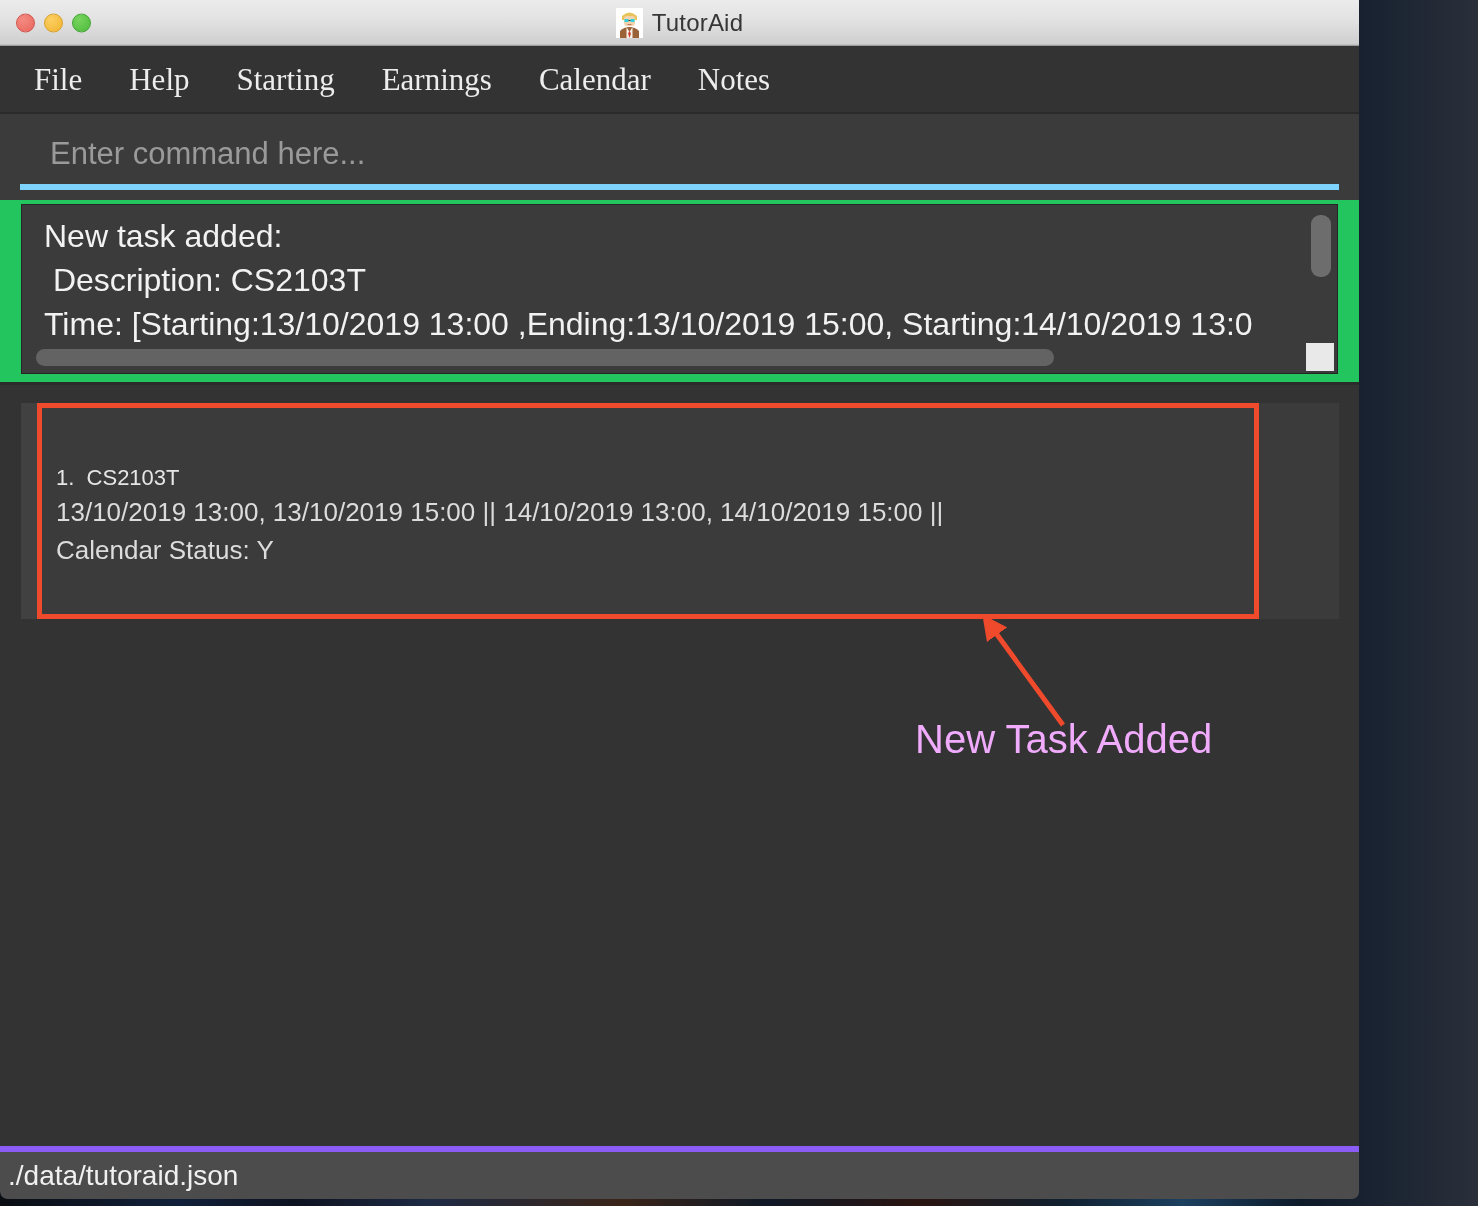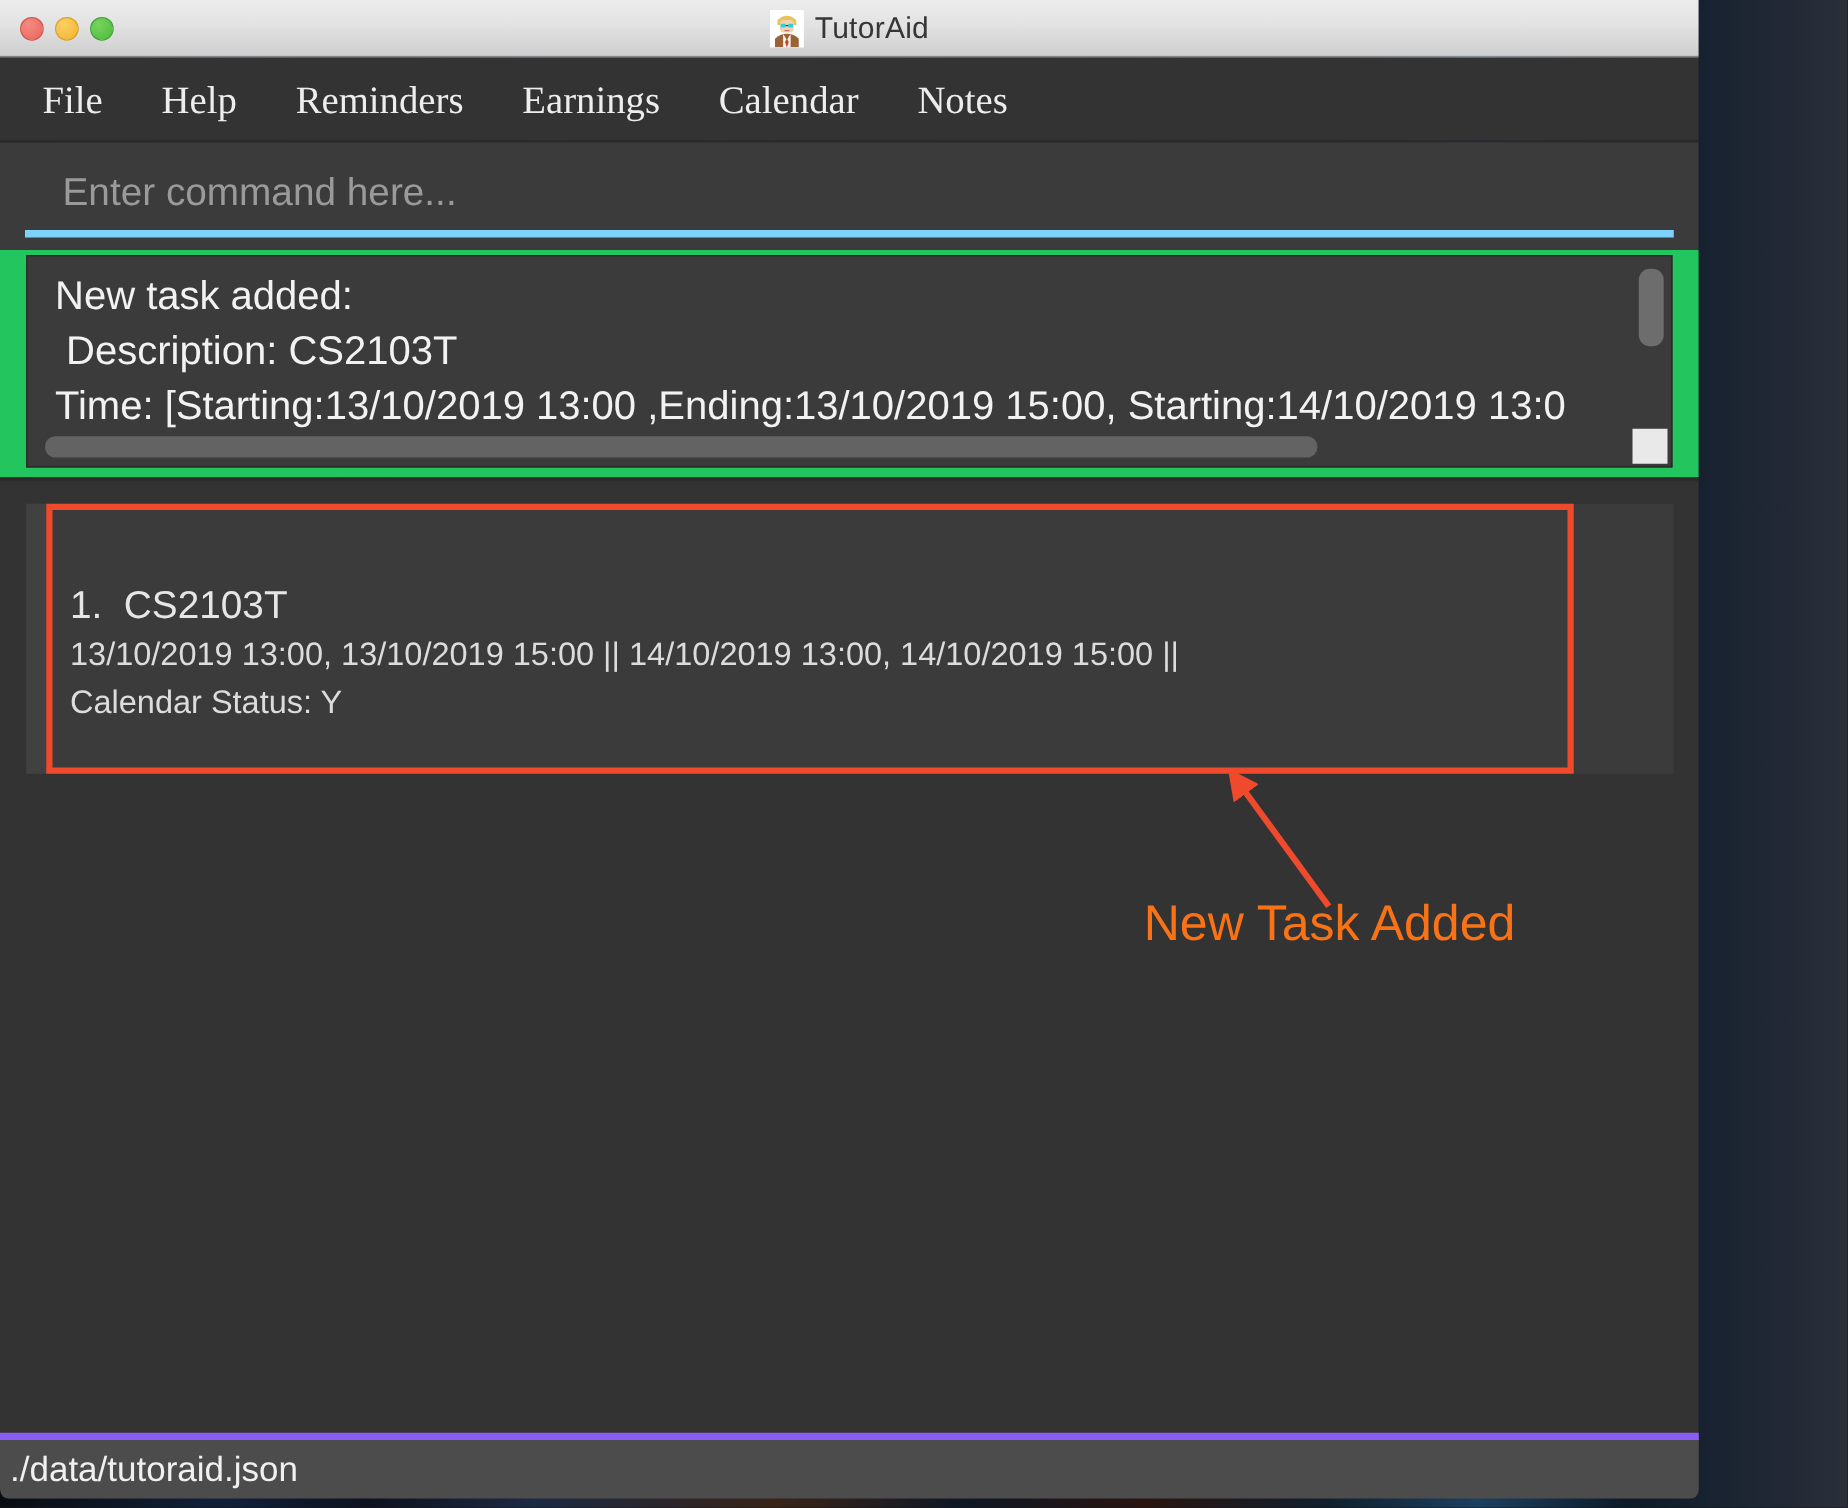--- a/index.html
+++ b/index.html
@@ -204,21 +204,21 @@
   }
   .cell-body {
     flex: 1;
     box-sizing: border-box;
     border: 5px solid #f04a2d;
     padding: 57px 0 0 14px;
     margin-right: 80px;
   }
   .task-title {
     color: #e6e6e6;
-    font-size: 31px;
+    font-size: 22px;
     line-height: 1.22;
     white-space: pre;
   }
   .task-time {
     color: #dcdcdc;
     font-size: 26px;
     line-height: 1.32;
     white-space: pre;
     margin-top: 3px;
   }
@@ -234,21 +234,21 @@
   .annotation-svg {
     position: absolute;
     left: 0; top: 0;
     width: 1478px; height: 770px;
     pointer-events: none;
   }
   .annotation-label {
     position: absolute;
     left: 915px;
     top: 332px;
-    color: #f97316;
+    color: #f0abfc;
     font-size: 40px;
     white-space: nowrap;
   }
 
   
   .statusbar {
     position: absolute;
     left: 0; bottom: 0;
     width: 1478px;
     height: 53px;
@@ -301,21 +301,21 @@
           <path d="M13.5 23 L15 25.5 L13.5 30 L12 25.5 Z" fill="#d04030"></path>
         </svg>
       </div>
       <div class="title-text">TutorAid</div>
     </div>
   </div>
 
   <div class="menubar">
     <div class="menu-item">File</div>
     <div class="menu-item">Help</div>
-    <div class="menu-item">Reminders</div>
+    <div class="menu-item">Starting</div>
     <div class="menu-item">Earnings</div>
     <div class="menu-item">Calendar</div>
     <div class="menu-item">Notes</div>
   </div>
 
   <div class="commandbar">
     <input class="command-input" type="text" placeholder="Enter command here..." style="">
   </div>
 
   <div class="result-wrap">

